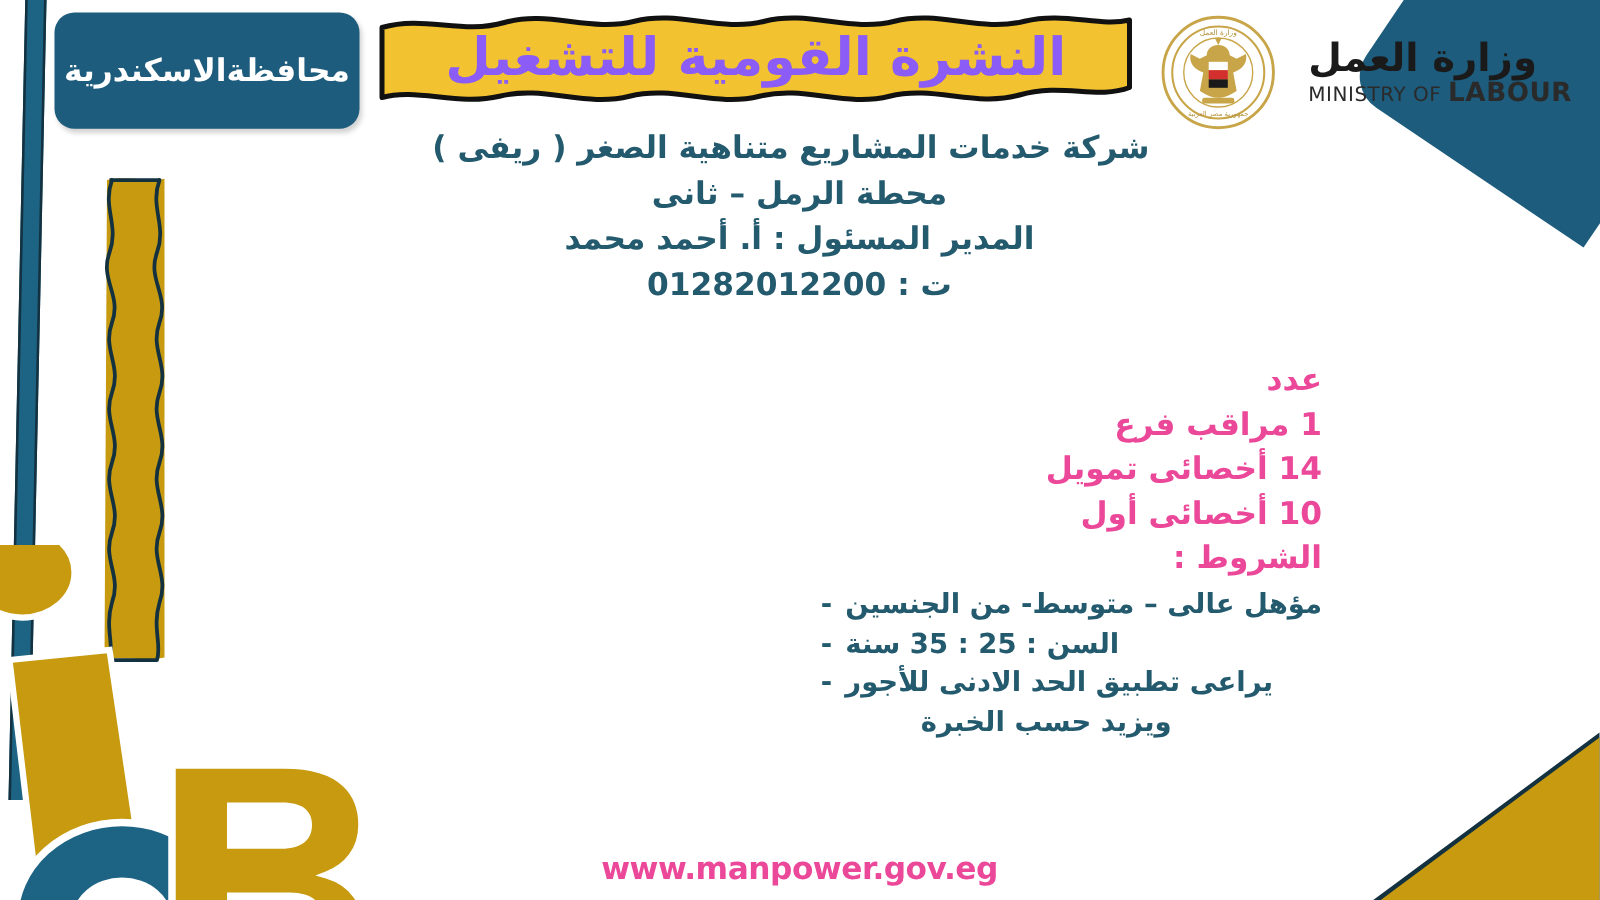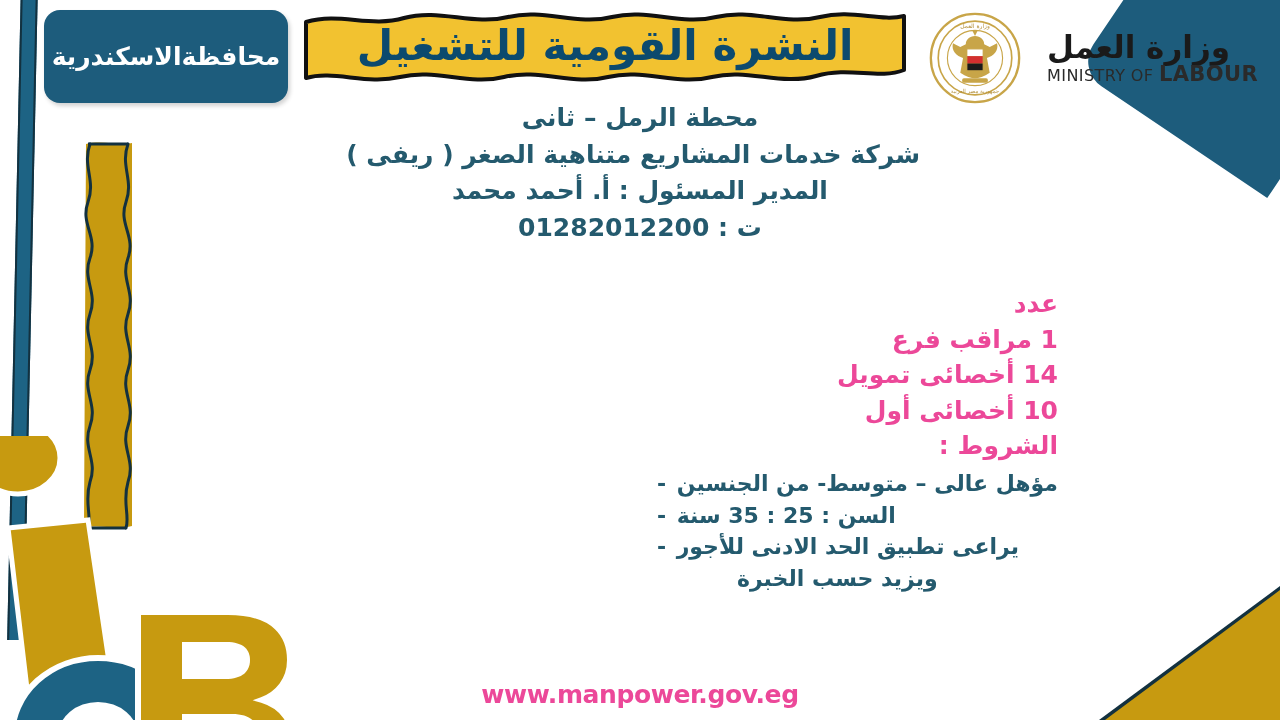--- a/index.html
+++ b/index.html
@@ -139,21 +139,21 @@
     height: 100%;
   }
   .title-banner .title-text {
     position: absolute;
     inset: 0;
     display: flex;
     align-items: center;
     justify-content: center;
     font-size: 42px;
     font-weight: bold;
-    color: #0c4a6e;
+    color: #8b5cf6;
     letter-spacing: -0.5px;
     padding-bottom: 3px;
   }
 
   
   .ministry-logo {
     position: absolute;
     right: 22px;
     top: 12px;
     display: flex;
@@ -355,22 +355,22 @@
       <rect x="41" y="56" width="18" height="8" fill="#1a1a1a"></rect>
       <rect x="41" y="40" width="18" height="24" fill="none" stroke="#c8a548" stroke-width="1.4"></rect>
       <path d="M50 26 L53 20 L47 20 Z" fill="#c8a548"></path>
       <rect x="36" y="72" width="28" height="5" rx="2" fill="#c8a548"></rect>
       <text x="50" y="17" font-family="DejaVu Sans, sans-serif" font-size="6.5" fill="#b5923d" text-anchor="middle">وزارة العمل</text>
       <text x="50" y="88" font-family="DejaVu Sans, sans-serif" font-size="6" fill="#b5923d" text-anchor="middle">جمهورية مصر العربية</text>
     </svg>
   </div>
 
   <div class="company-block">
+    <div>شركة خدمات المشاريع متناهية الصغر ( ريفى )</div>
     <div>محطة الرمل – ثانى</div>
-    <div>شركة خدمات المشاريع متناهية الصغر ( ريفى )</div>
     <div>المدير المسئول : أ. أحمد محمد</div>
     <div>ت : 01282012200</div>
   </div>
 
   <div class="vacancies">
     <div class="count-header">عدد</div>
     <div class="job-row">1 مراقب فرع</div>
     <div class="job-row">14 أخصائى تمويل</div>
     <div class="job-row">10 أخصائى أول</div>
     <div class="conditions-header">الشروط :</div>

